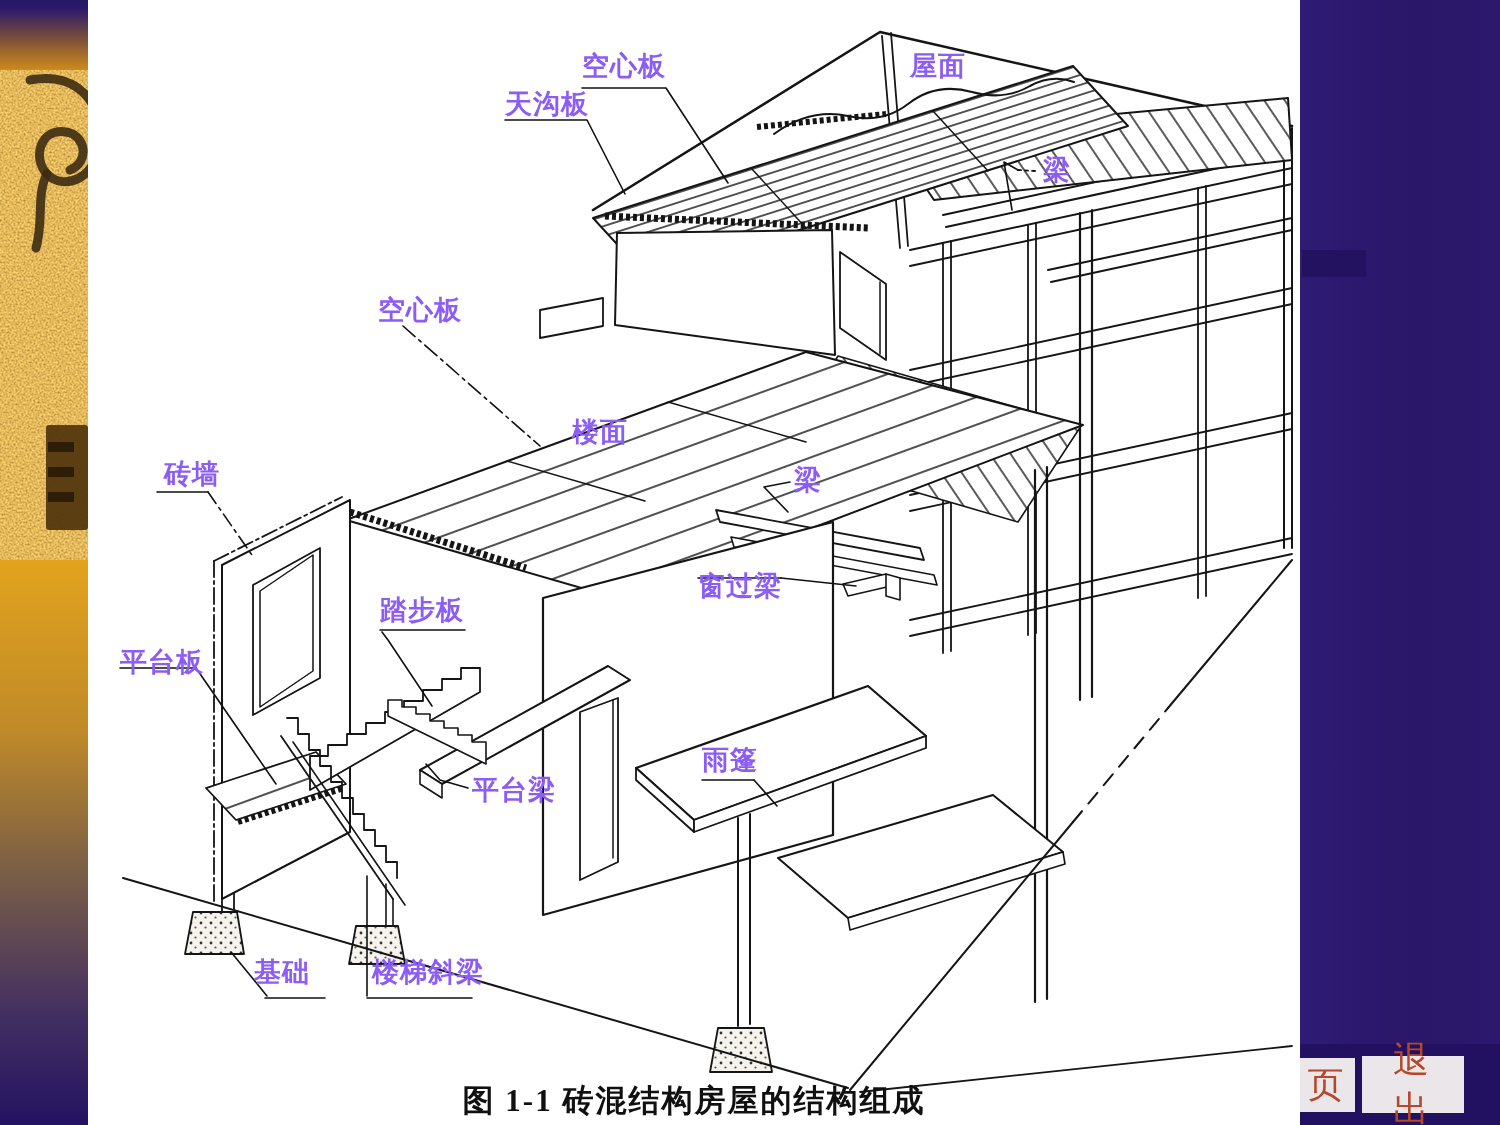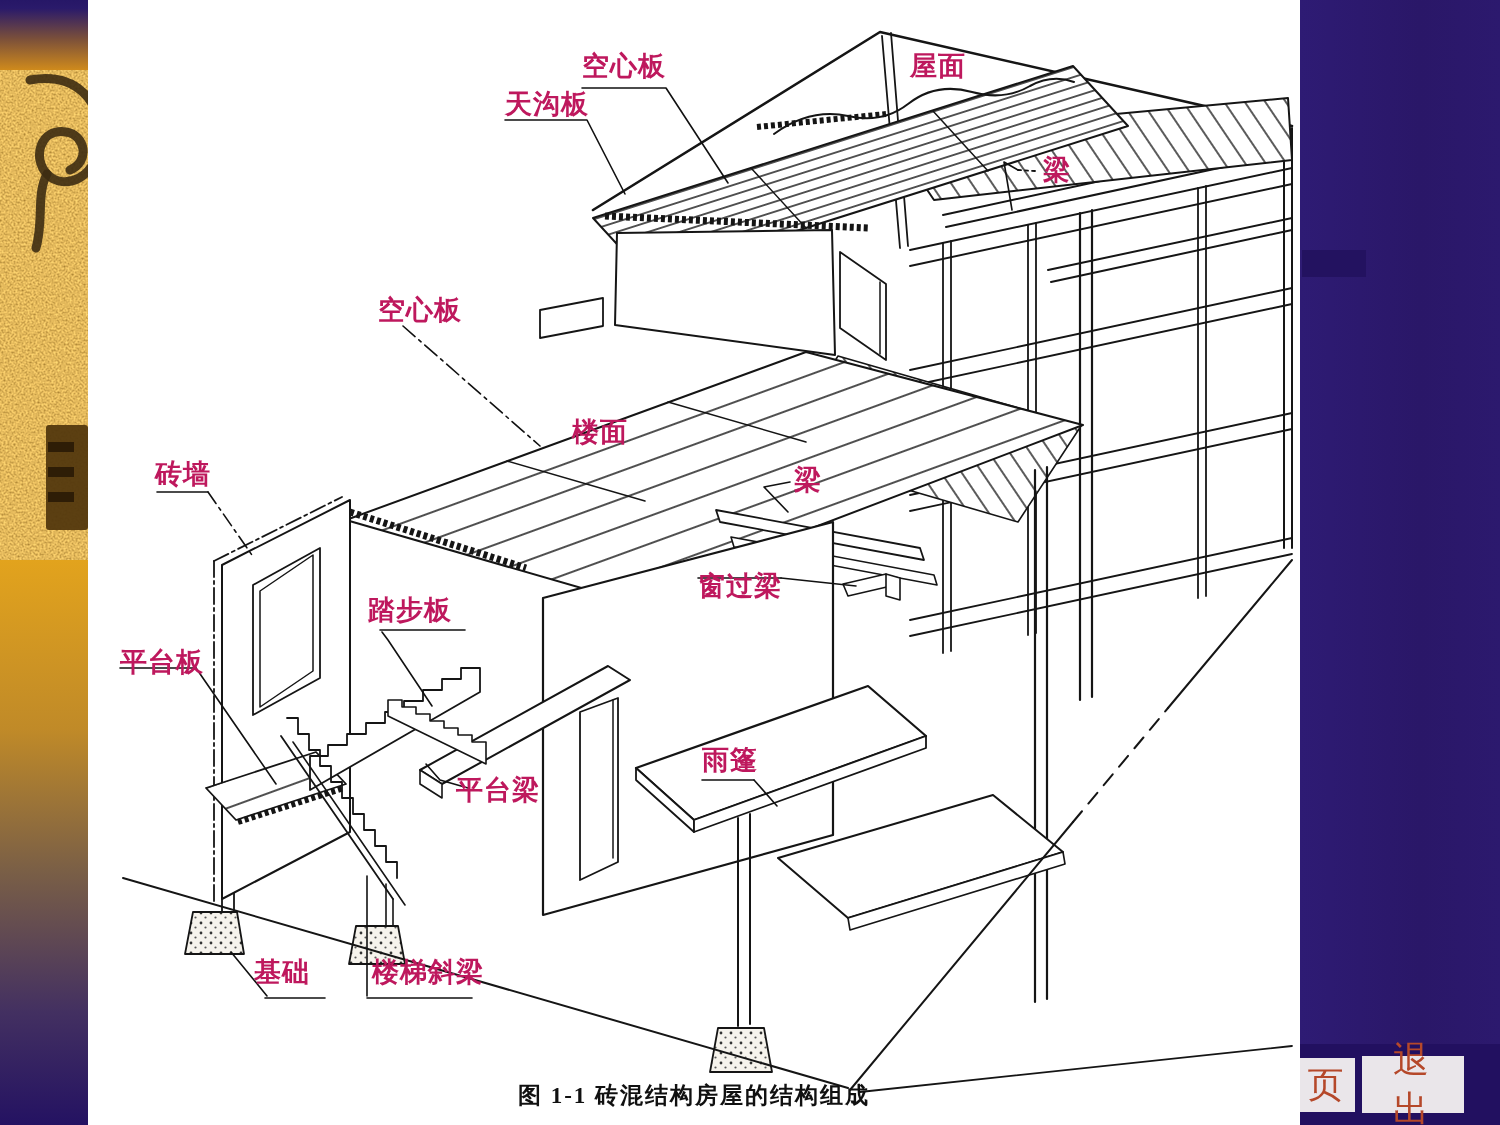--- a/index.html
+++ b/index.html
@@ -7,22 +7,22 @@
   
   .sidebar{position:absolute;left:0;top:0;width:88px;height:1125px;}
   .sidebar-top{position:absolute;left:0;top:0;width:88px;height:70px;
     background:linear-gradient(#261767 0%,#2a1a6a 12%,#7a4f3a 55%,#cf8a1c 100%);}
   .sidebar-photo{position:absolute;left:0;top:70px;width:88px;height:490px;}
   .sidebar-bottom{position:absolute;left:0;top:560px;width:88px;height:565px;
     background:linear-gradient(#e2a31d 0%,#c08a28 30%,#7a5f46 55%,#433061 80%,#241262 100%);}
   
   .panel{position:absolute;left:88px;top:0;width:1212px;height:1125px;background:#ffffff;}
   .panel svg.diagram{position:absolute;left:0;top:0;}
-  .lbl{position:absolute;font-weight:bold;font-size:27px;line-height:1.05;color:#be185d;letter-spacing:1px;white-space:nowrap;}
-  .caption{position:absolute;left:0;top:1080px;width:1212px;text-align:center;font-weight:bold;font-size:23px;color:#101010;letter-spacing:2px;}
+  .lbl{position:absolute;font-weight:bold;font-size:27px;line-height:1.05;color:#8b5cf6;letter-spacing:1px;white-space:nowrap;}
+  .caption{position:absolute;left:0;top:1080px;width:1212px;text-align:center;font-weight:bold;font-size:31px;color:#101010;letter-spacing:2px;}
   
   .rightband{position:absolute;left:1300px;top:0;width:200px;height:1125px;
     background:linear-gradient(90deg,#2e1b74 0%,#2a1768 60%,#2c196e 100%);}
   .dark-chip{position:absolute;left:2px;top:250px;width:64px;height:27px;background:#231260;}
   .btn-strip{position:absolute;left:0;top:1044px;width:200px;height:81px;background:#221060;}
   .navbtn{position:absolute;display:flex;align-items:center;justify-content:center;
     background:#eae6ea;color:#b5482a;font-family:"Liberation Serif","DejaVu Serif",serif;
     font-size:36px;border:none;cursor:pointer;letter-spacing:4px;}
   .navbtn.b1{left:0;top:1058px;width:55px;height:54px;}
   .navbtn.b2{left:62px;top:1056px;width:102px;height:57px;}
@@ -228,26 +228,26 @@
         <line x1="279" y1="998" x2="384" y2="998"></line>
       </g>
     </svg>
 
     <div class="lbl" style="left:494px;top:52px">空心板</div>
     <div class="lbl" style="left:417px;top:90px">天沟板</div>
     <div class="lbl" style="left:822px;top:52px">屋面</div>
     <div class="lbl" style="left:955px;top:156px">梁</div>
     <div class="lbl" style="left:290px;top:296px">空心板</div>
     <div class="lbl" style="left:484px;top:418px">楼面</div>
-    <div class="lbl" style="left:67px;top:460px">砖墙</div>
+    <div class="lbl" style="left:76px;top:460px">砖墙</div>
     <div class="lbl" style="left:706px;top:466px">梁</div>
     <div class="lbl" style="left:610px;top:572px">窗过梁</div>
-    <div class="lbl" style="left:280px;top:596px">踏步板</div>
+    <div class="lbl" style="left:292px;top:596px">踏步板</div>
     <div class="lbl" style="left:32px;top:648px">平台板</div>
-    <div class="lbl" style="left:368px;top:776px">平台梁</div>
+    <div class="lbl" style="left:384px;top:776px">平台梁</div>
     <div class="lbl" style="left:614px;top:746px">雨篷</div>
     <div class="lbl" style="left:166px;top:958px">基础</div>
     <div class="lbl" style="left:284px;top:958px">楼梯斜梁</div>
 
     <div class="caption">图 1-1   砖混结构房屋的结构组成</div>
   </div>
 
   <div class="rightband">
     <div class="dark-chip"></div>
     <div class="btn-strip"></div>

